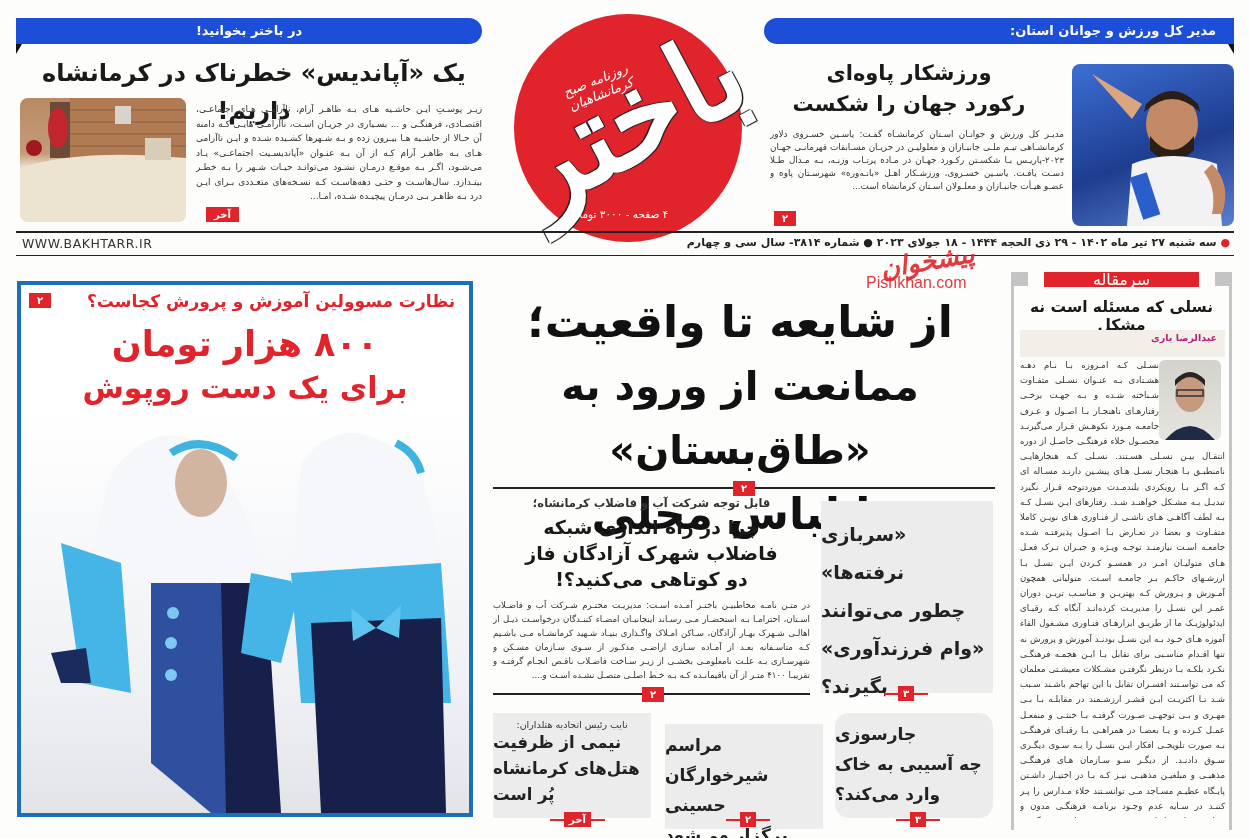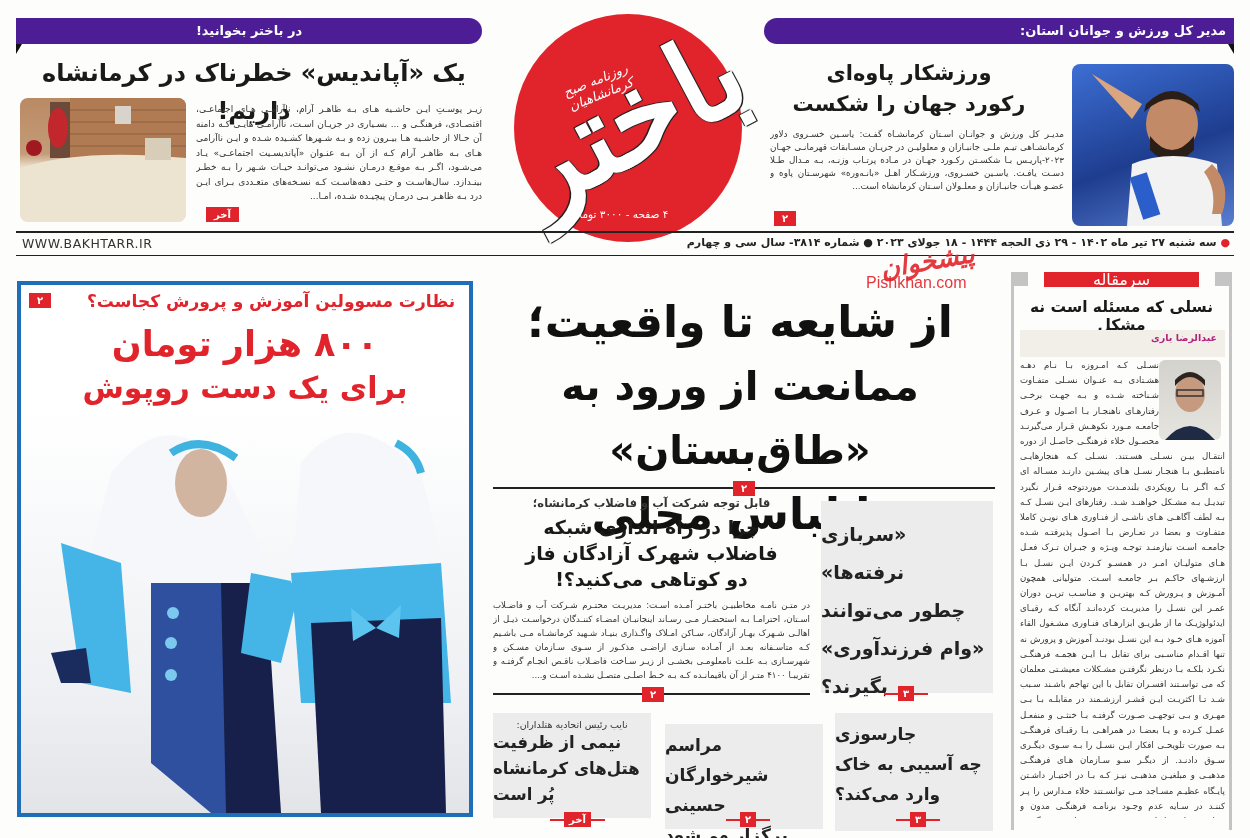--- a/index.html
+++ b/index.html
@@ -3,22 +3,22 @@
 <meta charset="utf-8">
 <style>
   * { box-sizing: border-box; margin: 0; padding: 0; }
   html, body { width: 1250px; height: 838px; overflow: hidden; background: #fdfdfc; }
   body { font-family: "DejaVu Sans", sans-serif; color: #1a1a1a; position: relative; }
   .abs { position: absolute; }
   .rtl { direction: rtl; text-align: right; }
   .center { text-align: center; }
 
   
-  .redbar { background: #4c1d95; color: #fff; font-weight: bold; font-size: 13px;
-            height: 26px; line-height: 26px; border-radius: 14px; padding: 0 8px; direction: rtl; }
+  .redbar { background: #1d4ed8; color: #fff; font-weight: bold; font-size: 13px;
+            height: 26px; line-height: 26px; border-radius: 14px; padding: 0 18px; direction: rtl; }
   .redbar.left { text-align: center; }
   .redbar::after { content: ""; position: absolute; width: 0; height: 0; }
   .corner-r { border-left: 6px solid transparent; border-top: 10px solid #111; }
   .pagebadge { background: #e1242b; color: #fff; font-size: 10px; font-weight: bold;
                height: 15px; line-height: 15px; padding: 0 8px; display: inline-block; }
   .badge-line { display: flex; align-items: center; justify-content: center; gap: 0; }
   .badge-line .ln { width: 14px; height: 2px; background: #e1242b; }
 
   .body-text { font-size: 9.5px; line-height: 16px; color: #333; text-align: justify; direction: rtl; }
 
@@ -164,21 +164,21 @@
   <div class="box-title" style="font-size:19px;">چطور می‌توانند</div>
   <div class="box-title" style="font-size:19px;">«وام فرزندآوری»</div>
   <div class="box-title" style="font-size:19px;">بگیرند؟</div>
 </div>
 <div class="abs badge-line" style="left:884px; top:686px;">
   <span class="ln"></span>
     <span class="pagebadge" style="padding:0 5px;">۳</span>
     <span class="ln"></span>
 </div>
 
-<div class="abs greybox" style="left:835px; top:713px; width:158px; height:118px;">
+<div class="abs greybox" style="left:835px; top:713px; width:158px; height:105px;border-radius:14px;">
   <div class="box-title" style="font-size:17px; line-height:30px; margin-top:6px;">جارسوزی</div>
   <div class="box-title" style="font-size:17px; line-height:30px;">چه آسیبی به خاک</div>
   <div class="box-title" style="font-size:17px; line-height:30px;">وارد می‌کند؟</div>
 </div>
 <div class="abs badge-line" style="left:896px; top:812px;">
   <span class="ln"></span>
     <span class="pagebadge" style="padding:0 5px;">۳</span>
     <span class="ln"></span>
 </div>
 

